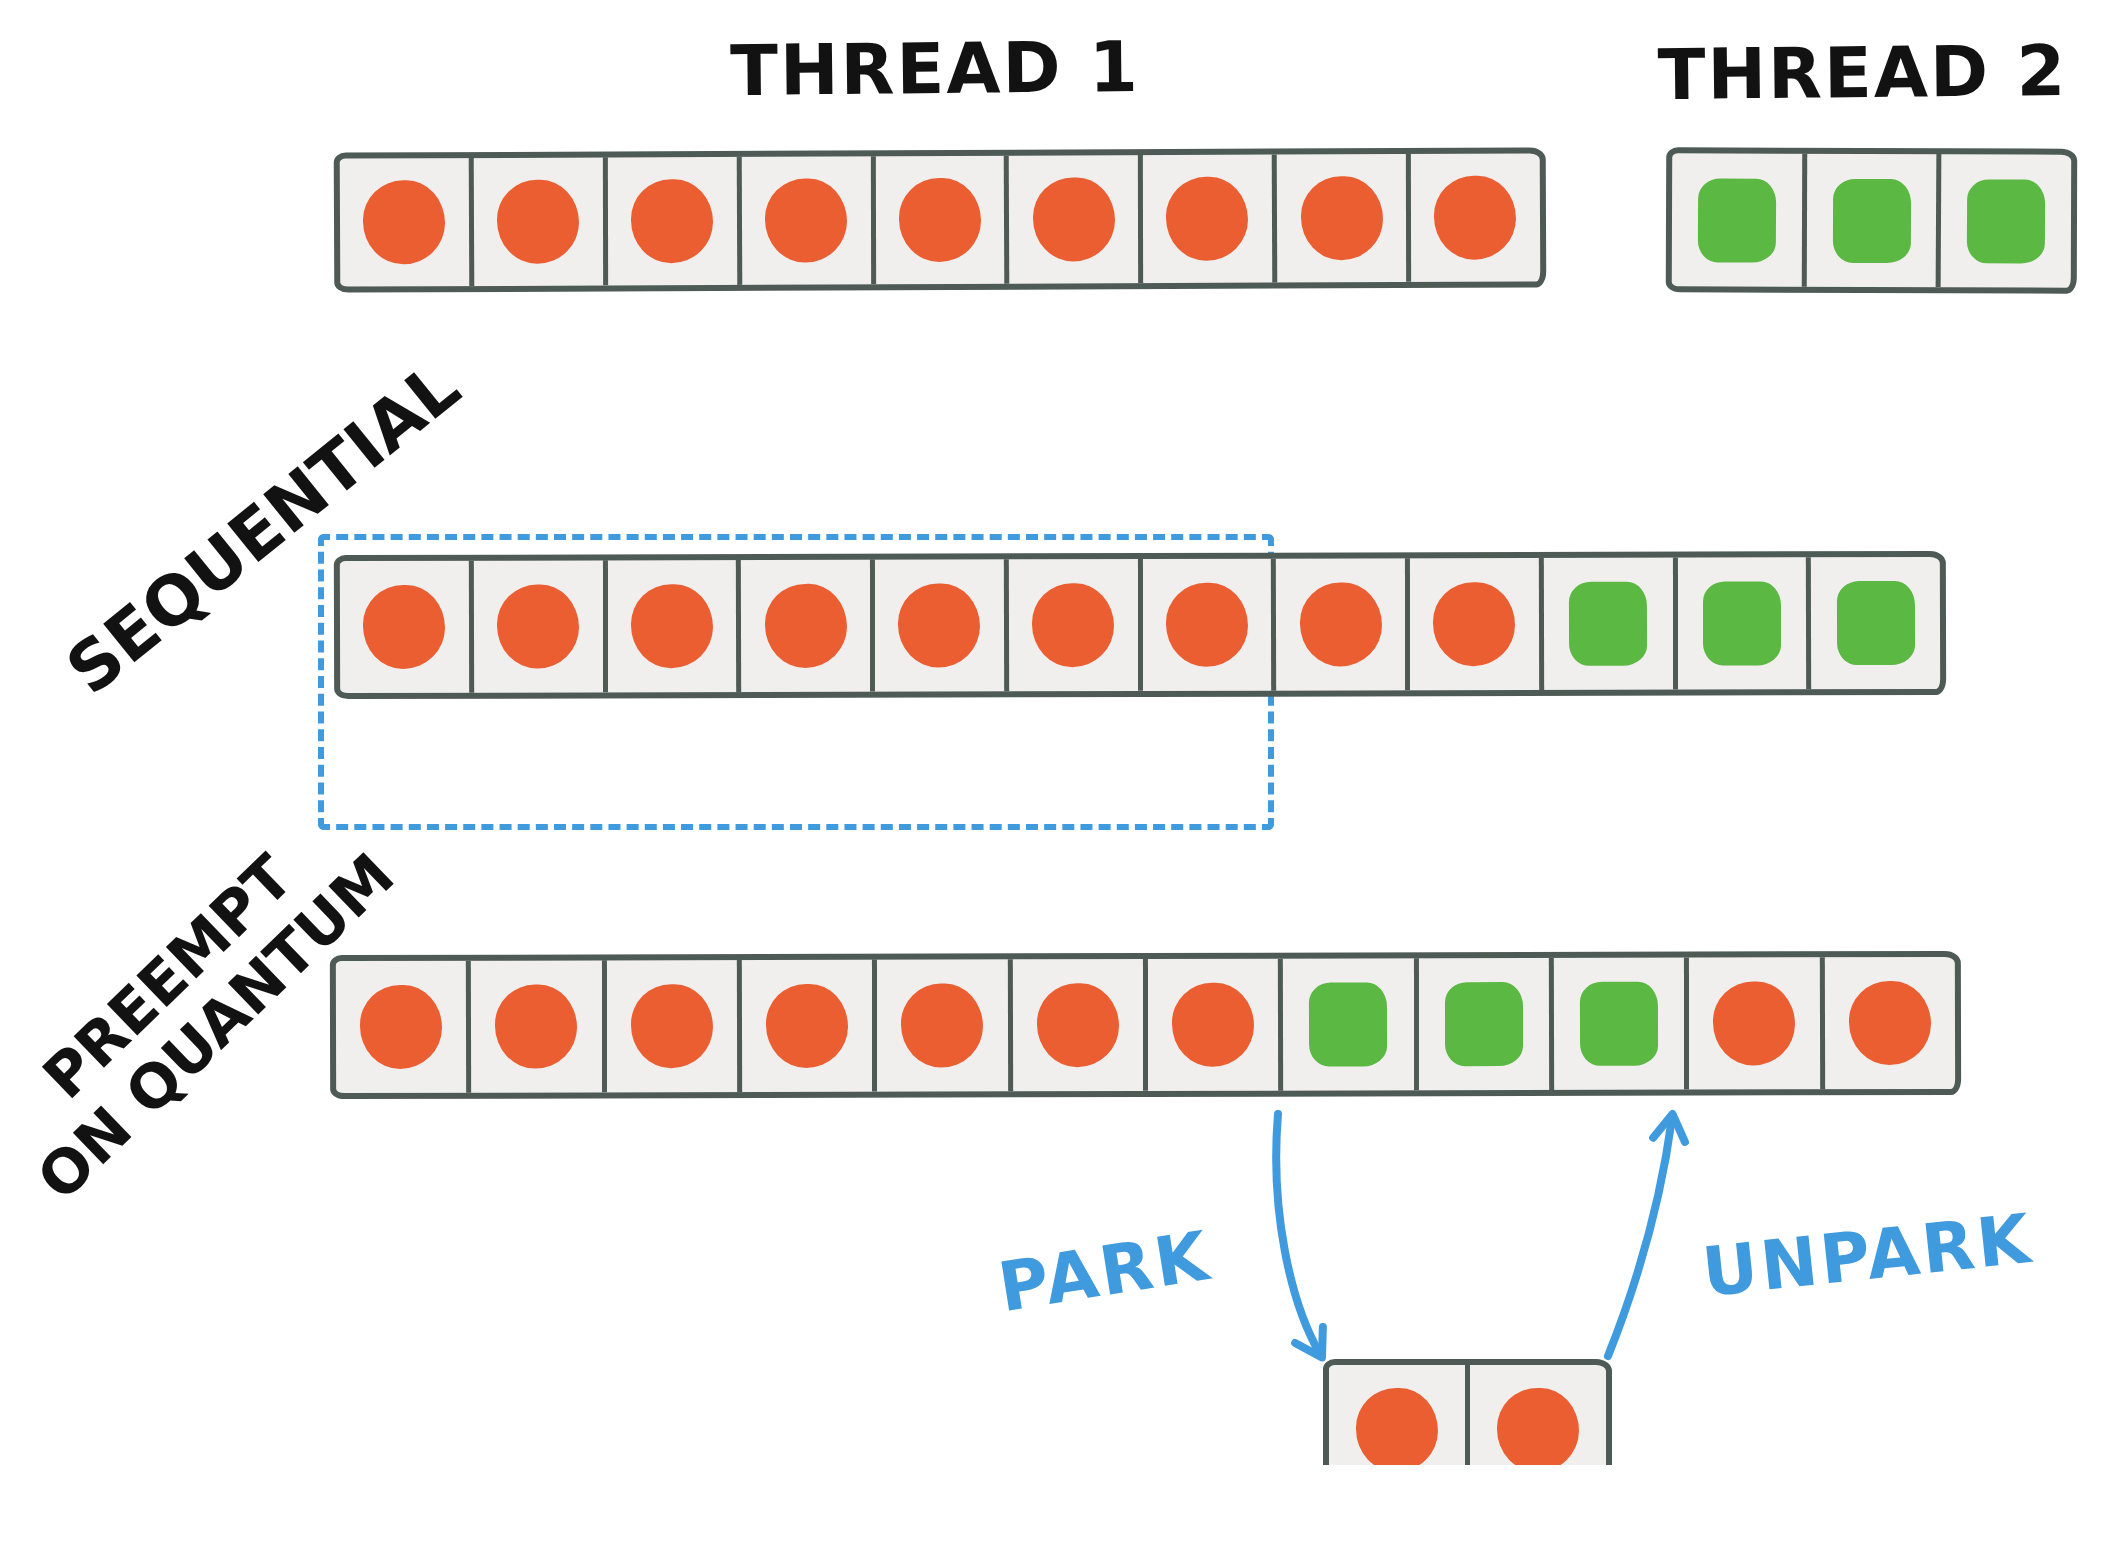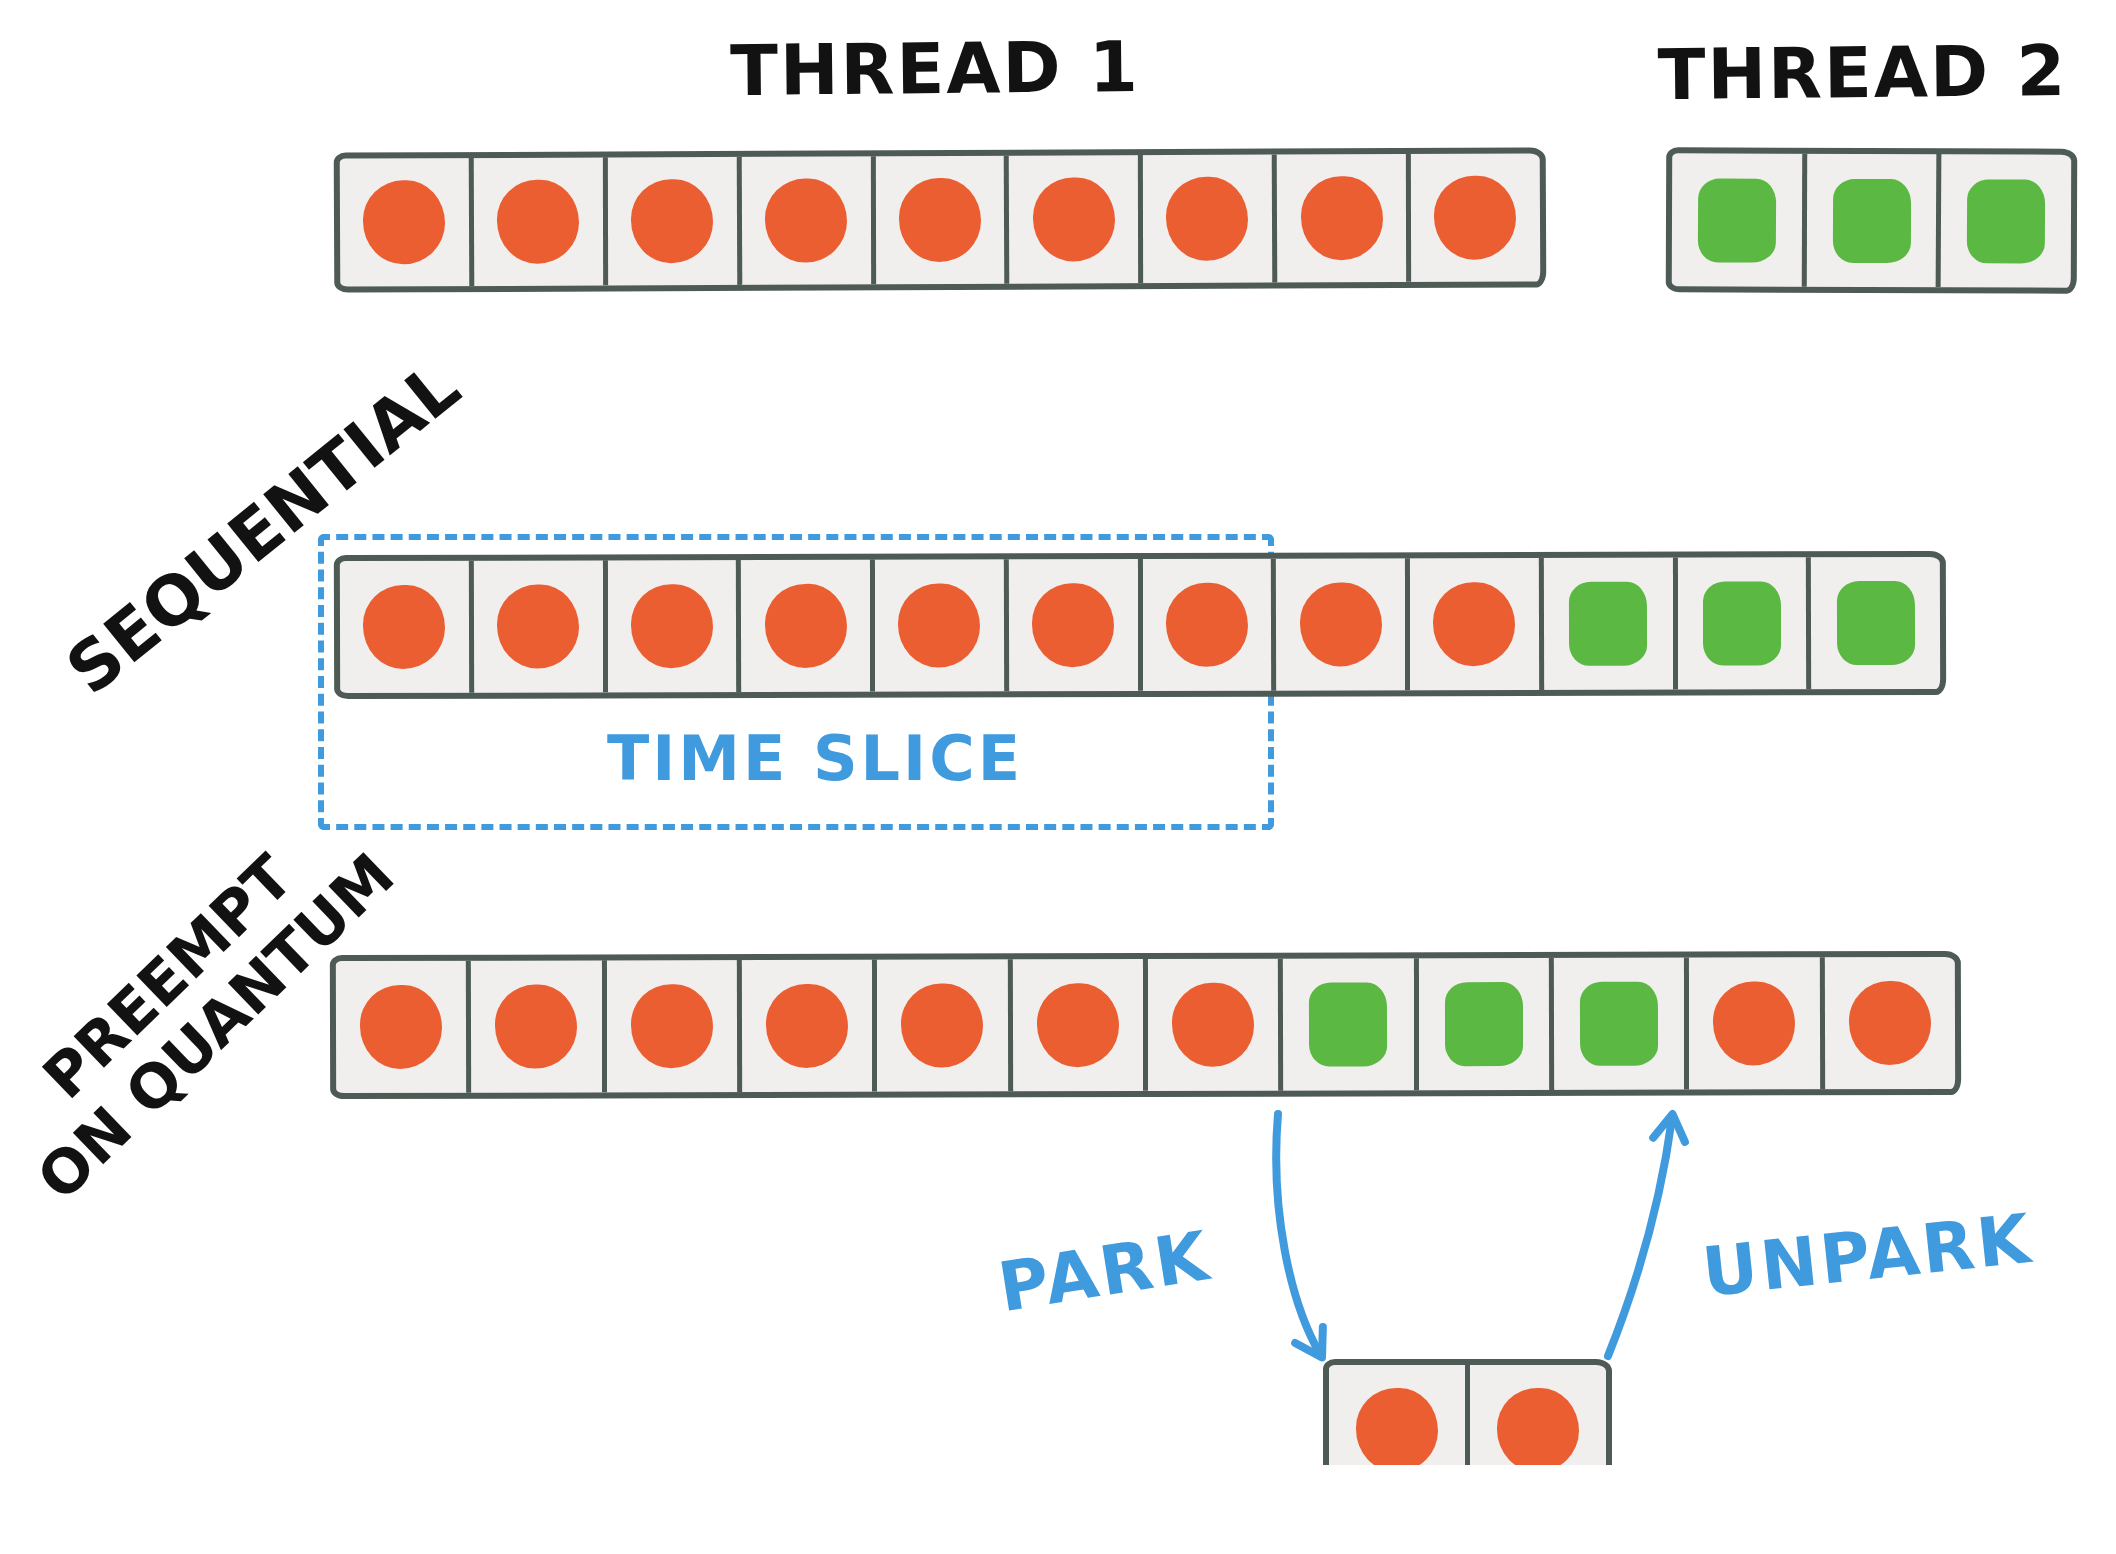--- a/index.html
+++ b/index.html
@@ -55,21 +55,20 @@
   <div class="title" style="left:715px;top:28px;width:440px;">THREAD 1</div>
   <div class="title" style="left:1645px;top:32px;width:435px;">THREAD 2</div>
 
   <div class="rot-label" style="left:263px;top:528px;font-size:68px;transform:translate(-50%,-50%) rotate(-39deg);">SEQUENTIAL</div>
   <div class="rot-label" style="left:192px;top:1002px;font-size:60px;line-height:1.15;transform:translate(-50%,-50%) rotate(-44deg);">
     <div>PREEMPT</div>
     <div>ON QUANTUM</div>
   </div>
 
   <div class="dashed-box" style="left:318px;top:534px;width:956px;height:296px;"></div>
-  <div class="blue-label" style="left:560px;top:722px;width:510px;font-size:62px;text-align:center;">TIME SLICE</div>
 
   <div class="row" style="left:334px;top:150px;width:1212px;height:140px;transform:rotate(-0.25deg);">
       <div class="cell">
         <span class="dot"></span>
       </div>
       <div class="cell">
         <span class="dot"></span>
       </div>
       <div class="cell">
         <span class="dot"></span>

